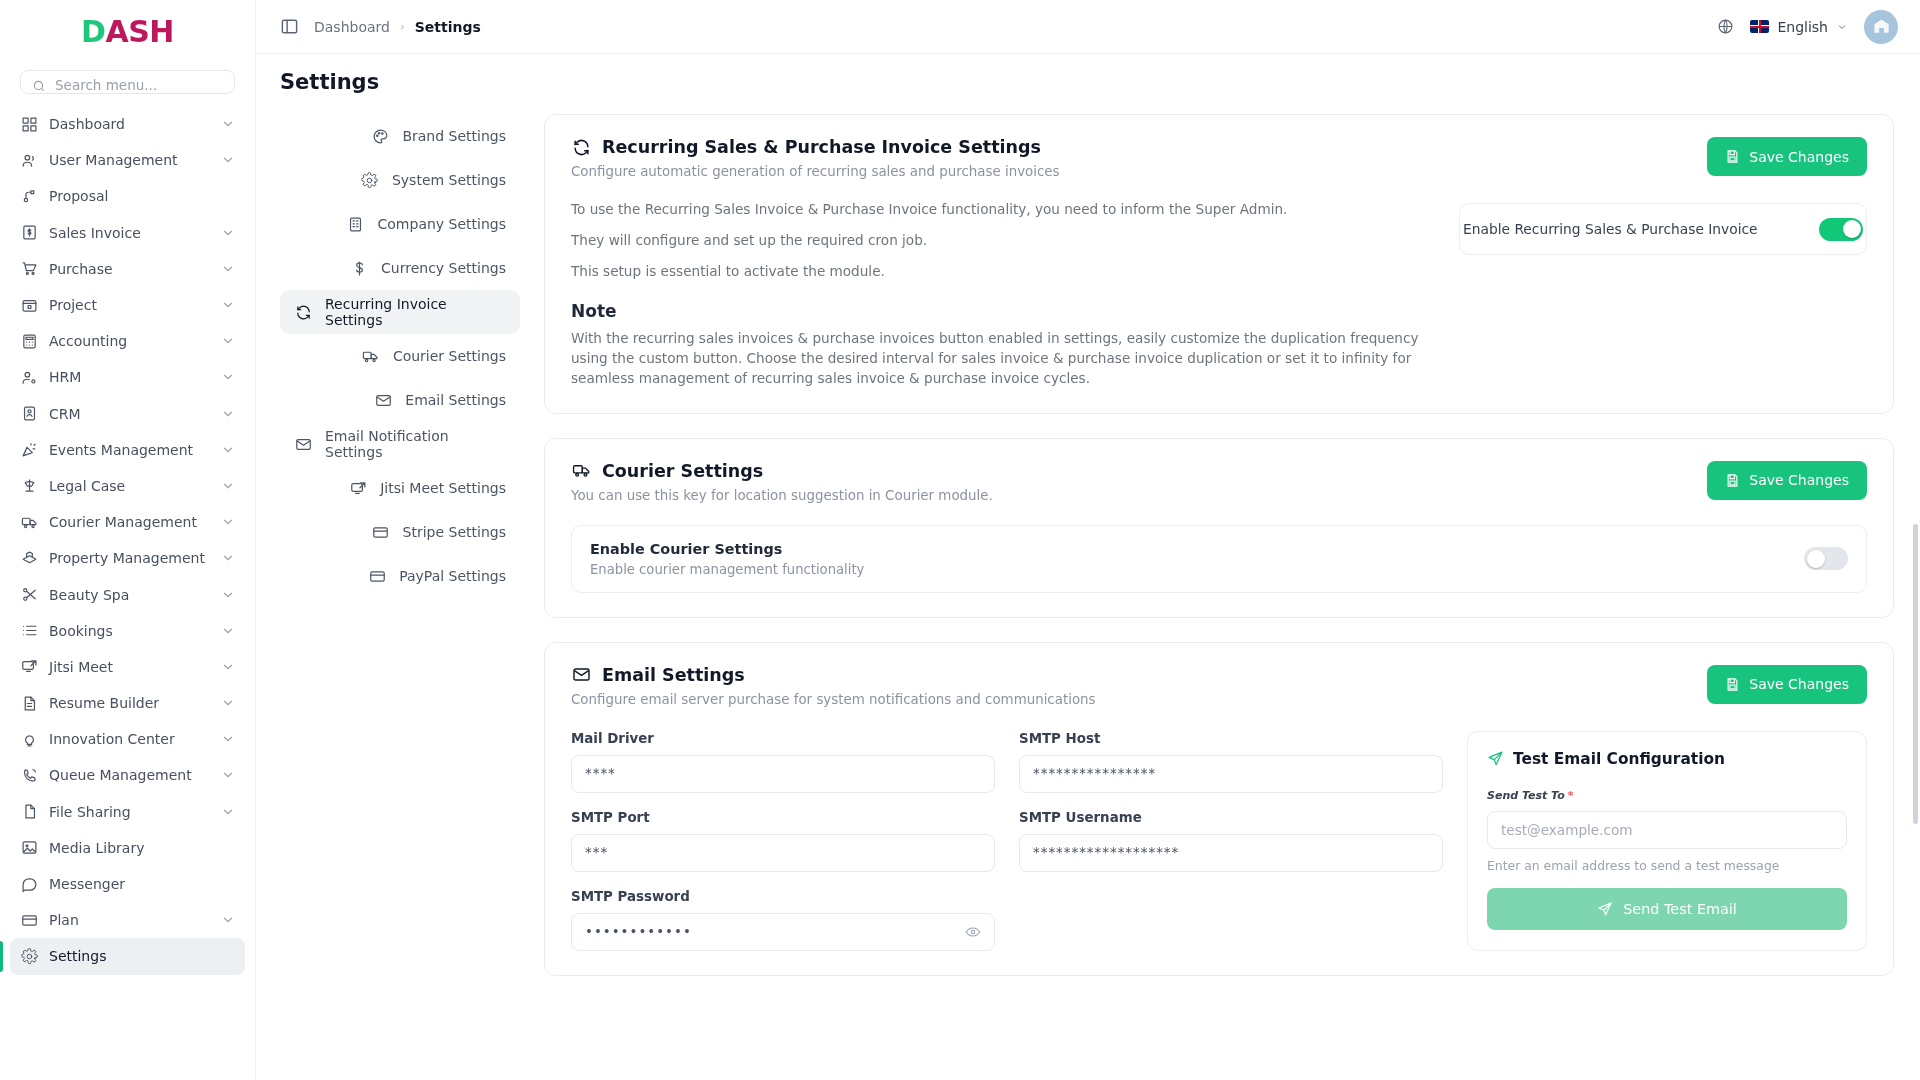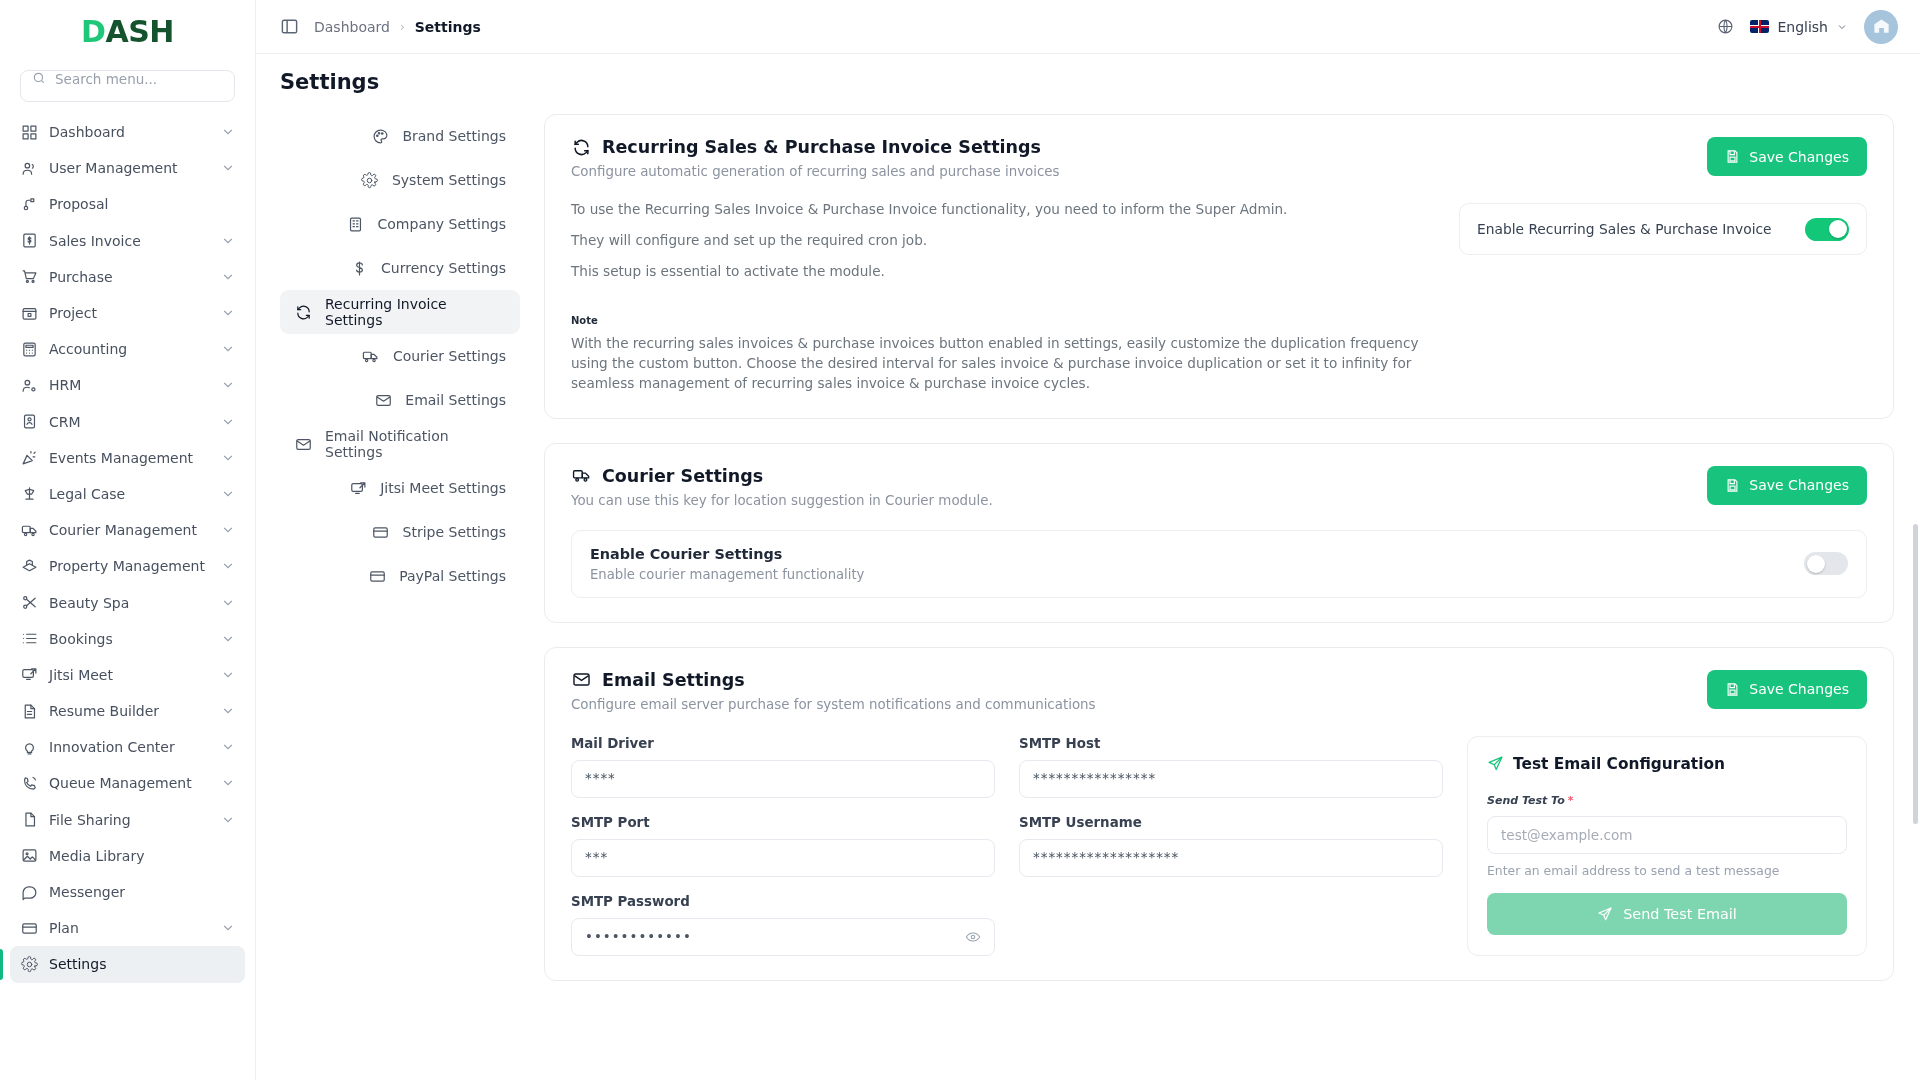--- a/index.html
+++ b/index.html
@@ -15,25 +15,25 @@
   .sidebar {
     width: 256px; height: 1080px; flex: 0 0 256px;
     background: #ffffff; border-right: 1px solid #eceef1;
     display: flex; flex-direction: column; padding: 0;
   }
   .brand {
     height: 62px; display: flex; align-items: center; justify-content: center;
     font-size: 30px; font-weight: 800; letter-spacing: -0.5px;
   }
   .brand .d { color: #1ec77a; }
-  .brand .rest { color: #14532d; }
+  .brand .rest { color: #be185d; }
   .search-wrap { padding: 8px 20px 10px 20px; }
   .search-box {
-    display: flex; align-items: flex-start; gap: 9px;
-    height: 32px; border: 1px solid #e4e7eb; border-radius: 8px;
+    display: flex; align-items: flex-end; gap: 9px;
+    height: 24px; border: 1px solid #e4e7eb; border-radius: 8px;
     padding: 0 11px; background: #fff;
   }
   .search-box .ph { font-size: 13.5px; color: #98a0ac; }
   .nav { flex: 1; overflow: hidden; padding: 2px 10px 0 10px; }
   .nav-item {
     display: flex; align-items: center; gap: 11px;
     height: 36.2px; padding: 0 10px; border-radius: 8px;
     color: #47505e; font-size: 14px; cursor: pointer;
     position: relative;
   }
@@ -98,27 +98,27 @@
   .card-sub { font-size: 13.4px; color: #8b93a0; margin-top: 7px; }
   .btn-save {
     position: absolute; right: 26px; top: 22px;
     background: #18c37d; color: #fff; border: none; border-radius: 8px;
     height: 39px; padding: 0 18px; display: flex; align-items: center; gap: 9px;
     font-size: 14px; font-weight: 500; cursor: pointer;
     font-family: inherit;
   }
   .info-lines { margin-top: 22px; display: flex; flex-direction: column; gap: 15px; }
   .info-lines p { font-size: 13.6px; color: #6c757d; }
-  .note-h { margin-top: 36px; font-size: 10px; font-weight: 700; color: #1f2937; }
+  .note-h { margin-top: 22px; font-size: 17px; font-weight: 700; color: #1f2937; }
   .note-p { margin-top: 8px; font-size: 13.6px; color: #6c757d; line-height: 1.47; max-width: 860px; }
 
   .toggle-box {
     position: absolute; right: 26px; top: 88px; width: 408px;
     border: 1px solid #eceef1; border-radius: 10px;
-    height: 52px; display: flex; align-items: center; padding: 0 17px; gap: 12px;
+    height: 52px; display: flex; align-items: center; padding: 0 3px; gap: 12px;
   }
   .toggle-box .tlabel { flex: 1; font-size: 13.8px; color: #374151; }
   .switch { width: 44px; height: 23px; border-radius: 12px; background: #e3e6ea; position: relative; flex: 0 0 44px; cursor: pointer;}
   .switch .knob { position: absolute; top: 2.5px; left: 2.5px; width: 18px; height: 18px; border-radius: 50%; background: #fff; box-shadow: 0 1px 2px rgba(0,0,0,.22); }
   .switch.on { background: #12c878; }
   .switch.on .knob { left: 23.5px; }
 
   
   .inner-row {
     margin-top: 22px; border: 1px solid #eceef1; border-radius: 10px;

